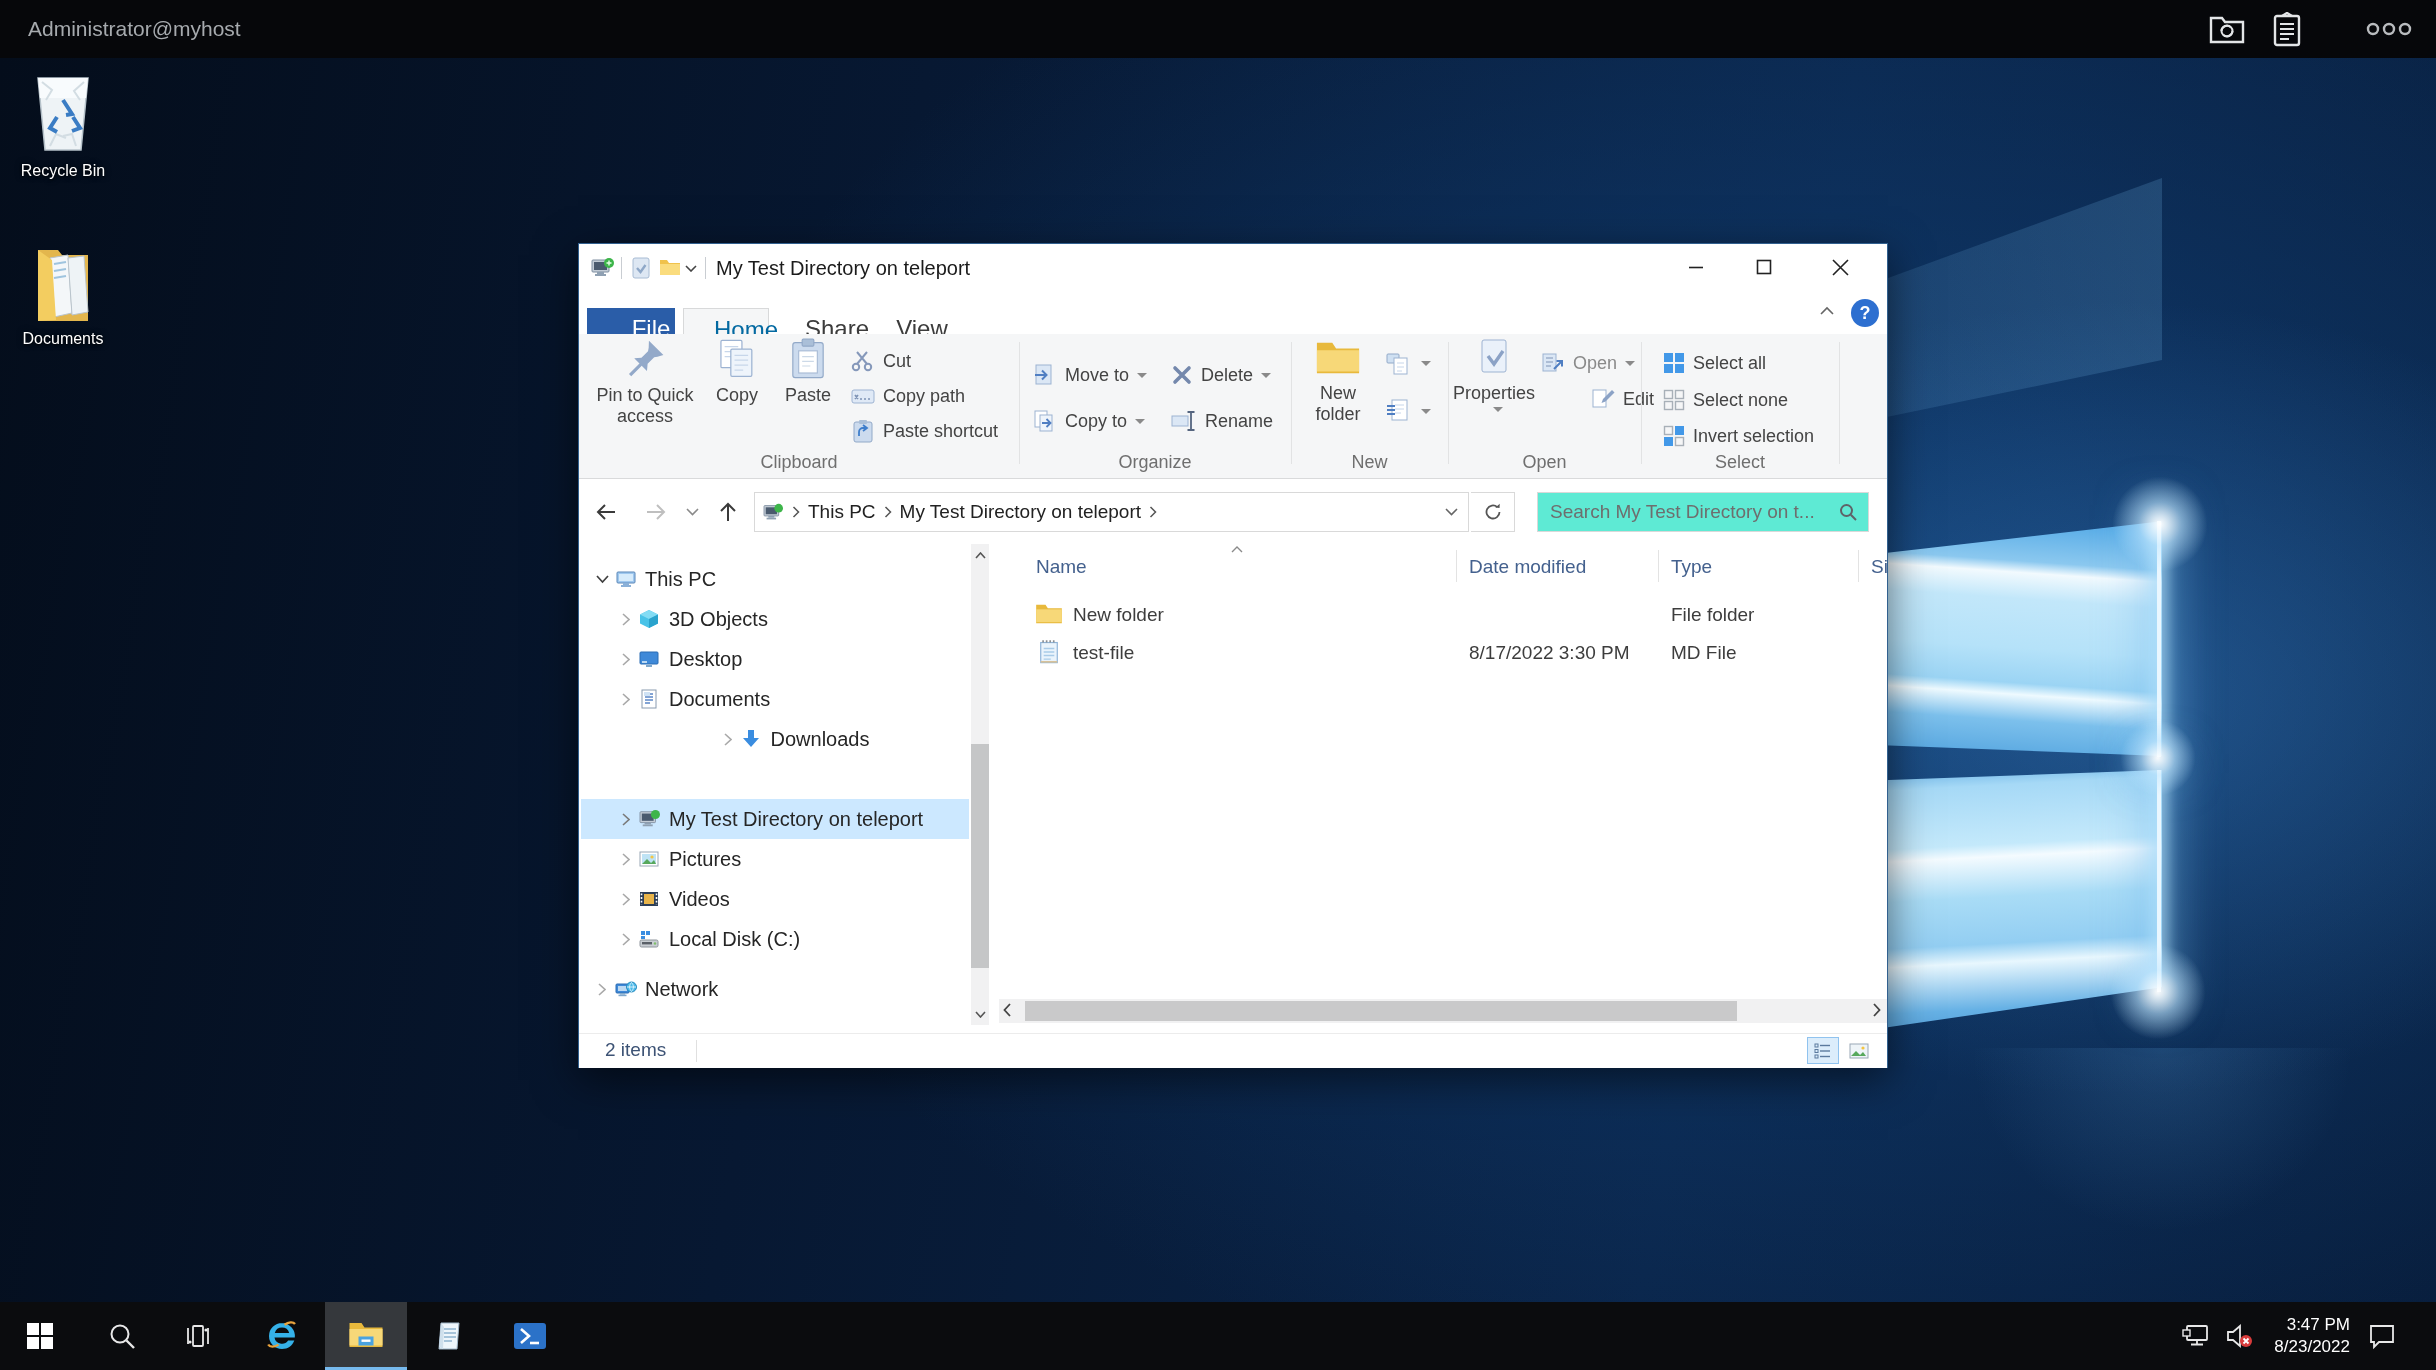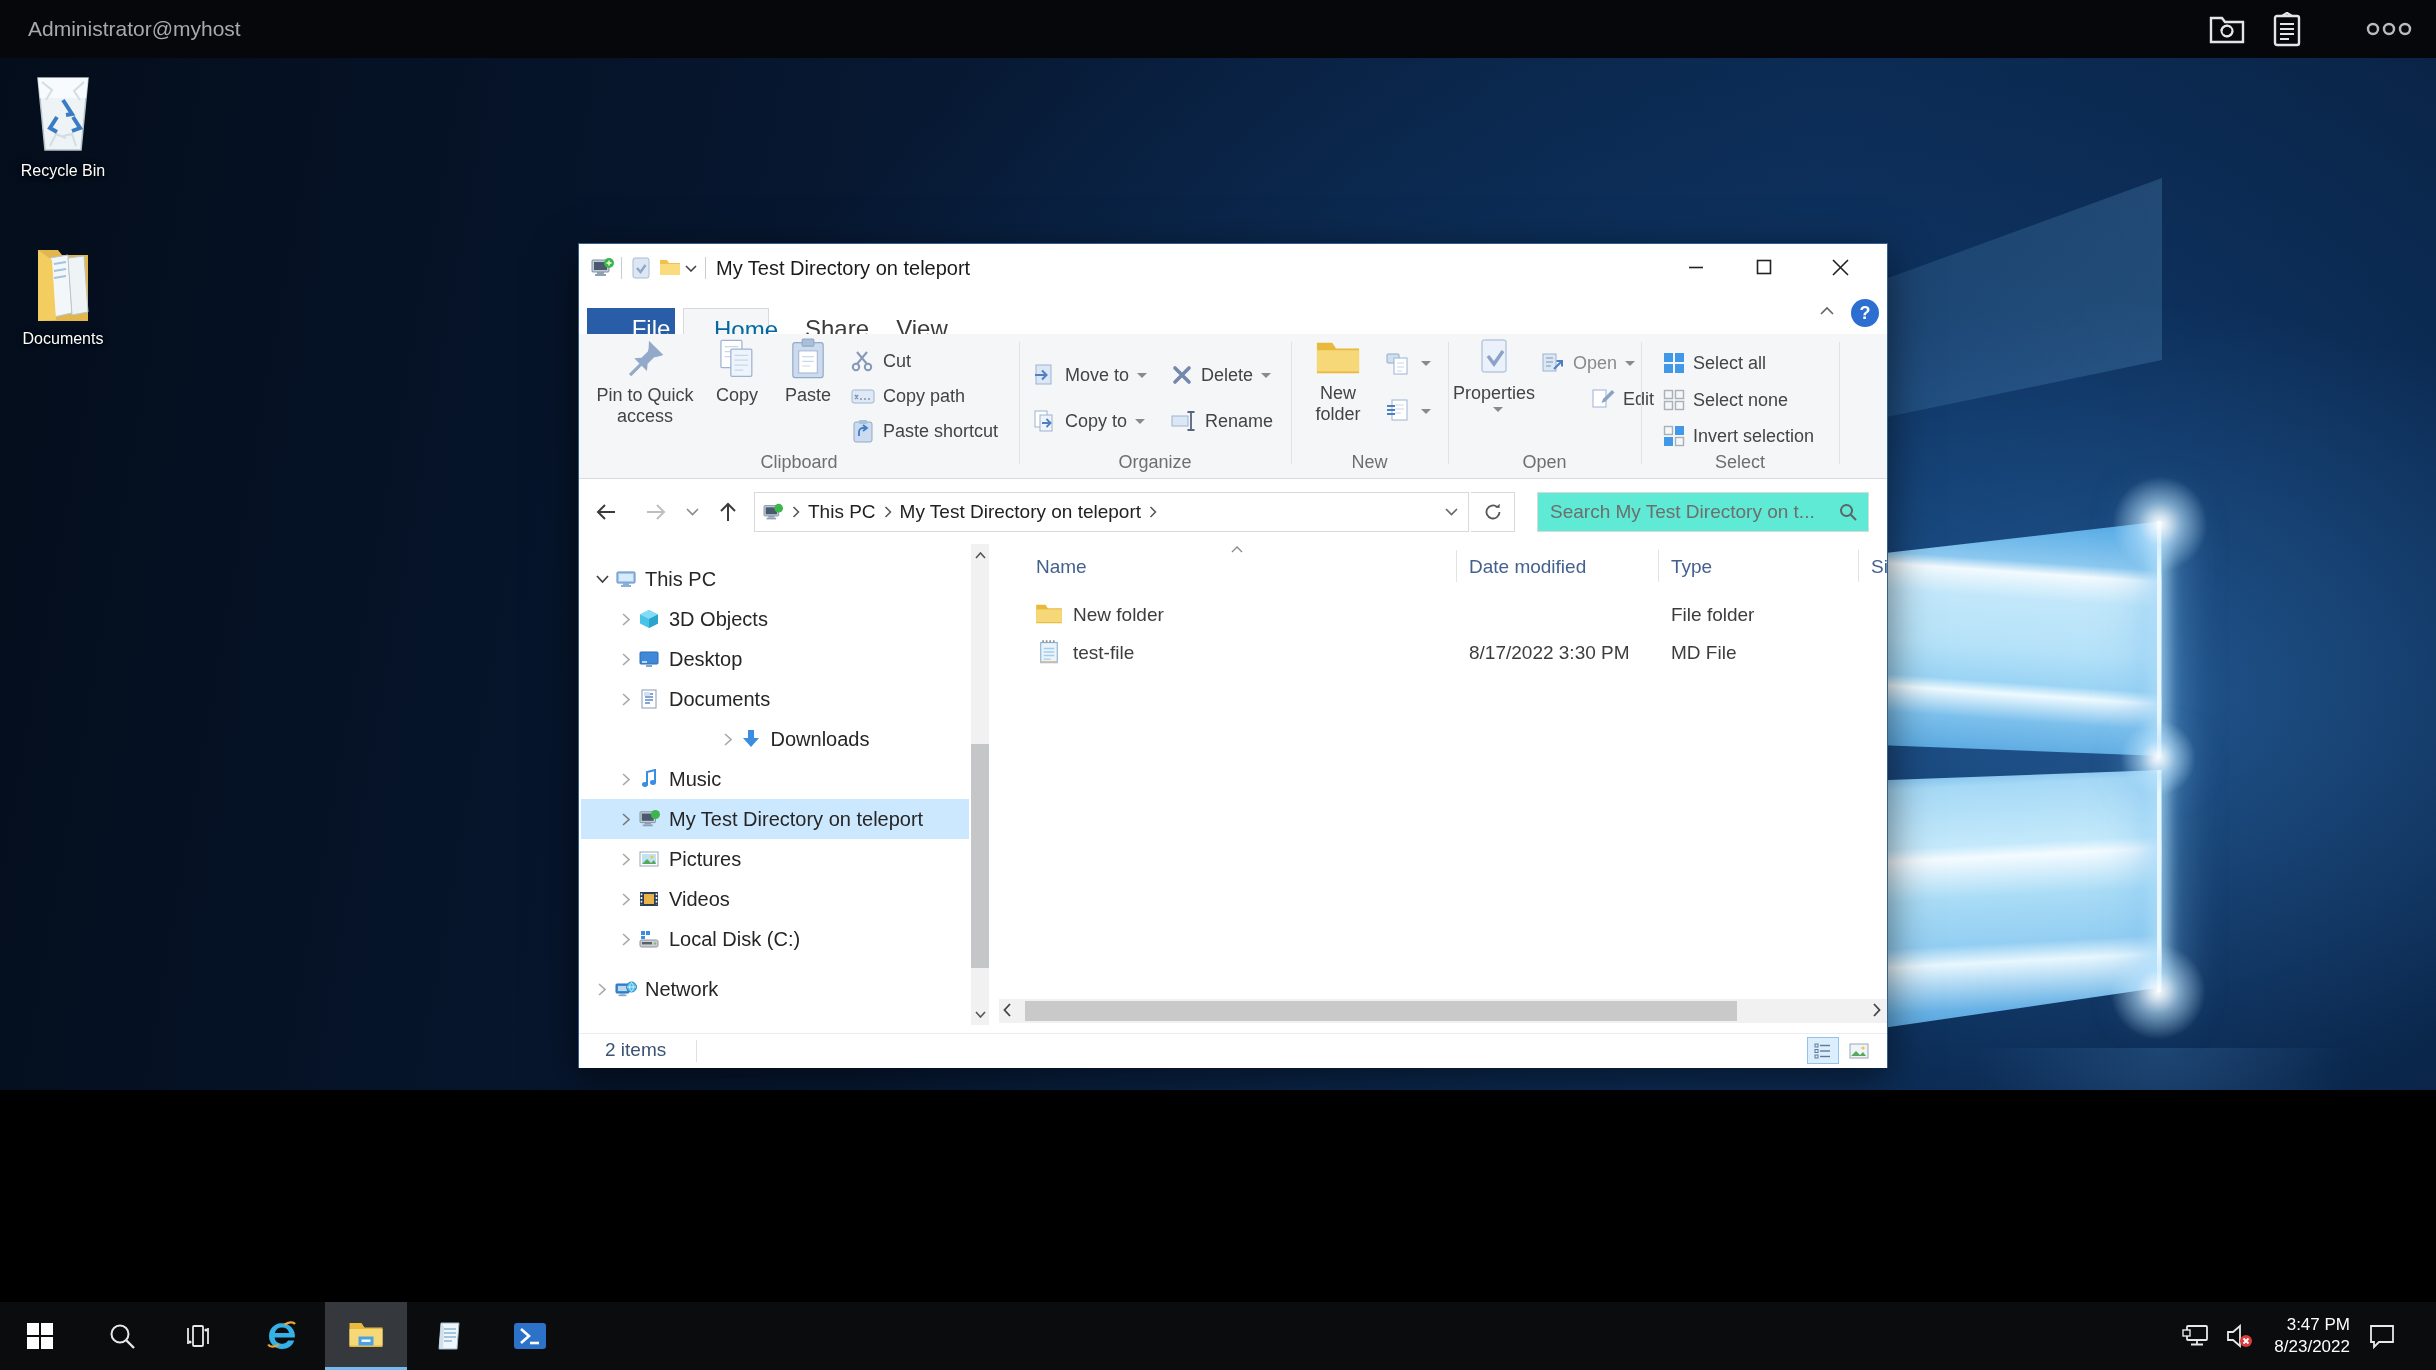--- a/index.html
+++ b/index.html
@@ -7,21 +7,21 @@
     font-family:"Liberation Sans","DejaVu Sans",sans-serif;-webkit-font-smoothing:antialiased;}
   .abs{position:absolute;}
   svg{display:block;}
 
   
   #sessionbar{position:absolute;left:0;top:0;width:2436px;height:58px;background:#06070a;z-index:60;}
   .sb-user{position:absolute;left:28px;top:0;height:58px;line-height:58px;color:#a6aaae;font-size:21px;}
   .sb-ic{position:absolute;top:12px;}
 
   
-  #desktop{position:absolute;left:0;top:58px;width:2436px;height:1032px;overflow:hidden;}
+  #desktop{position:absolute;left:0;top:58px;width:2436px;height:1244px;overflow:hidden;}
   .wp{position:absolute;inset:0;
     background:
       radial-gradient(950px 640px at 2120px 640px, rgba(62,134,204,.40), rgba(62,134,204,0) 62%),
       radial-gradient(1700px 1150px at 1850px 560px, #103c70 0%, rgba(16,60,112,0) 70%),
       linear-gradient(100deg,#040d1b 0%,#071832 35%,#0a2448 70%,#081e3d 100%);}
   .ray{position:absolute;left:1280px;top:120px;width:882px;height:350px;
     clip-path:polygon(0 92%,100% 0,100% 52%,8% 100%);
     background:linear-gradient(to right, rgba(100,170,230,0) 0%, rgba(120,190,240,.20) 100%);}
   .beam-top{position:absolute;left:1690px;top:440px;width:472px;height:258px;
     clip-path:polygon(0 30%,100% 9%,100% 100%,0 93%);
@@ -551,35 +551,20 @@
                 </svg>
               </span>
             <span class="tico">
               <svg width="20" height="20" viewBox="0 0 20 20">
                   <path d="M7 1 h6 v8 h5 l-8 9 -8 -9 h5 z" fill="#3a8de0"></path>
                 </svg>
               </span>
             <span class="tlabel">Downloads</span>
           </div>
 
-          <div class="tree-row" style="top:215px;">
-            <span class="tchev" style="margin-left:34px;">
-              <svg width="8" height="13" viewBox="0 0 8 13">
-                  <path d="M1 1 l6 5.5 L1 12" fill="none" stroke="#a9a9a9" stroke-width="1.6"></path>
-                </svg>
-              </span>
-            <span class="tico">
-              <svg width="20" height="20" viewBox="0 0 20 20">
-                  <path d="M8 15 V3 l8 -2 v12" fill="none" stroke="#3a8de0" stroke-width="2"></path>
-                  <ellipse cx="6" cy="15.5" rx="3" ry="2.4" fill="#3a8de0"></ellipse>
-                  <ellipse cx="14" cy="13.5" rx="3" ry="2.4" fill="#3a8de0"></ellipse>
-                </svg>
-              </span>
-            <span class="tlabel">Music</span>
-          </div>
 
           <div class="tree-row sel" style="top:255px;left:2px;width:388px;">
             <span class="tchev" style="margin-left:32px;">
               <svg width="8" height="13" viewBox="0 0 8 13">
                   <path d="M1 1 l6 5.5 L1 12" fill="none" stroke="#7a7a7a" stroke-width="1.6"></path>
                 </svg>
               </span>
             <span class="tico">
               <svg width="22" height="20" viewBox="0 0 24 22">
                   <rect x="1" y="3" width="17" height="12" rx="1" fill="#c3ccd6" stroke="#7f8ea0"></rect>

